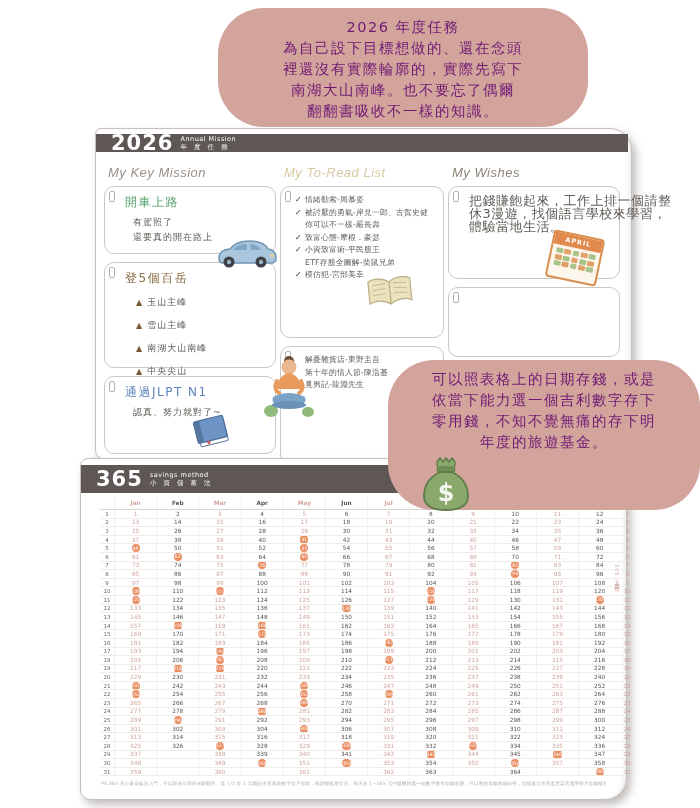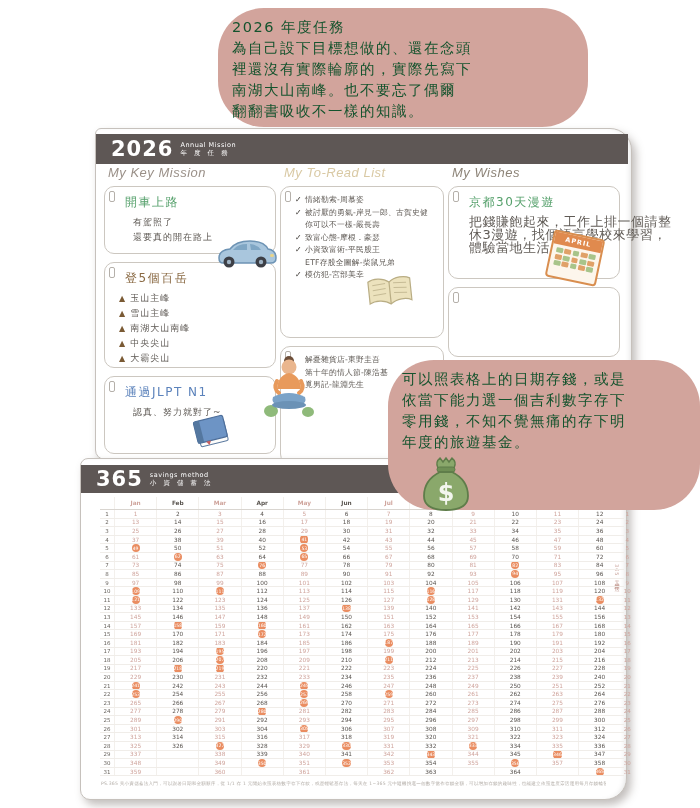--- a/index.html
+++ b/index.html
@@ -1,33 +1,33 @@
 <!DOCTYPE html>
 <html><head>
 <meta charset="utf-8">
 <style>
   html,body{margin:0;padding:0}
   body{width:700px;height:808px;position:relative;background:#ffffff;
        font-family:"DejaVu Sans",sans-serif;overflow:hidden}
 
   
-  .bubble{position:absolute;background:#d2a49c;color:#14532d;border-radius:46px;
-          text-align:left;box-sizing:border-box;padding:9px 14px 6px}
+  .bubble{position:absolute;background:#d2a49c;color:#701a75;border-radius:46px;
+          text-align:center;box-sizing:border-box;padding:9px 14px 6px}
   #bubble-top{left:218px;top:8px;width:370px;height:119px;z-index:5}
   #bubble-bottom{left:388px;top:360px;width:312px;height:150px;z-index:6}
   .bline{font-size:14.5px;line-height:21px;letter-spacing:1.5px;white-space:nowrap}
 
   
   .page{position:absolute;background:#fff;border:1px solid #c6c1bc;
         box-shadow:4px 5px 9px rgba(95,85,80,.38), inset -4px 0 6px -4px rgba(0,0,0,.15)}
   #page-annual{left:95px;top:128px;width:535px;height:330px;border-radius:6px 22px 36px 10px;z-index:1}
   #page-savings{left:80px;top:458px;width:545px;height:340px;border-radius:8px 26px 22px 10px;z-index:2}
 
   .bar{position:absolute;background:#5e5755;color:#fff;display:flex;align-items:center;z-index:1}
-  #bar-annual{left:0;top:5px;right:3px;height:30px}
+  #bar-annual{left:0;top:5px;right:3px;height:18px}
   #bar-savings{left:0;top:6px;right:3px;height:28px}
   .bar .num{font-size:21px;font-weight:bold;letter-spacing:1px;margin-left:15px}
   .bar .sub{margin-left:7px}
   .sub-en{font-size:6.5px;line-height:7px;letter-spacing:.5px}
   .sub-zh{font-size:6.5px;line-height:8px;letter-spacing:2.5px}
 
   
   .coltitle{position:absolute;top:36px;font-size:13px;font-style:italic;letter-spacing:.5px;
             font-family:Liberation Sans, sans-serif}
   #ct1{left:12px;color:#9a9088}
@@ -43,21 +43,21 @@
   #col1 .pbox:nth-of-type(2){height:106px}
   #col1 .pbox:nth-of-type(3){height:78px}
   #col2 .pbox:nth-of-type(1){height:152px}
   #col2 .pbox:nth-of-type(2){height:118px}
   #col3 .pbox:nth-of-type(1){height:93px}
   #col3 .pbox:nth-of-type(2){height:70px}
   #col3 .pbox:nth-of-type(3){height:79px}
   .clip{position:absolute;left:4px;top:4px;width:4px;height:9px;border:1px solid #b5b0aa;border-radius:2px}
   .pbox-title{font-size:12px;font-weight:normal;letter-spacing:1.5px;margin:0 0 4px 6px;white-space:nowrap}
   .pline{font-size:9px;color:#5f5a55;margin-left:14px;line-height:15px;letter-spacing:1px;white-space:nowrap}
-  .bullet{font-size:9px;color:#5f5a55;margin-left:0;line-height:14px;letter-spacing:1px;white-space:nowrap}
+  .bullet{font-size:9px;color:#5f5a55;margin-left:17px;line-height:22px;letter-spacing:1px;white-space:nowrap}
   .mtn{color:#7a5a34;margin-right:4px;font-size:8px}
   .todo{font-size:7.8px;color:#5f5a55;line-height:12.5px;letter-spacing:.2px;white-space:nowrap}
   .chk{display:inline-block;width:10px;color:#45413c;font-weight:bold}
   #col3 .pline{font-size:13px;line-height:13px;margin-left:6px;letter-spacing:.5px}
 
   
   #tablewrap{position:absolute;left:19px;top:38px;width:524px;z-index:1}
   .trow{display:flex;align-items:center;height:8.6px;box-sizing:border-box;border-bottom:1px solid #f0ede9}
   .thead{height:13px;font-weight:bold;font-size:7px;border-bottom:1px solid #d9d5d0}
   .cell{flex:0 0 41.2px;height:100%;display:flex;align-items:center;justify-content:center;
@@ -147,21 +147,20 @@
       <div class="pbox">
         <div class="clip"></div>
         <div class="todo"><span class="chk"></span><span>解憂雜貨店-東野圭吾</span></div>
         <div class="todo"><span class="chk"></span><span>第十年的情人節-陳浩基</span></div>
         <div class="todo"><span class="chk"></span><span>覓男記-龍淵先生</span></div>
       </div>
     </div>
   <div class="pcol" id="col3">
       <div class="pbox">
         <div class="clip"></div>
-        <div class="pbox-title" style="color: rgb(85, 160, 107);">京都30天漫遊</div>
         <div class="pline">把錢賺飽起來，工作上排一個請整</div>
         <div class="pline">休3漫遊，找個語言學校來學習，</div>
         <div class="pline">體驗當地生活。</div>
       </div>
       <div class="pbox">
         <div class="clip"></div>
       </div>
       <div class="pbox">
         <div class="clip"></div>
       </div>

